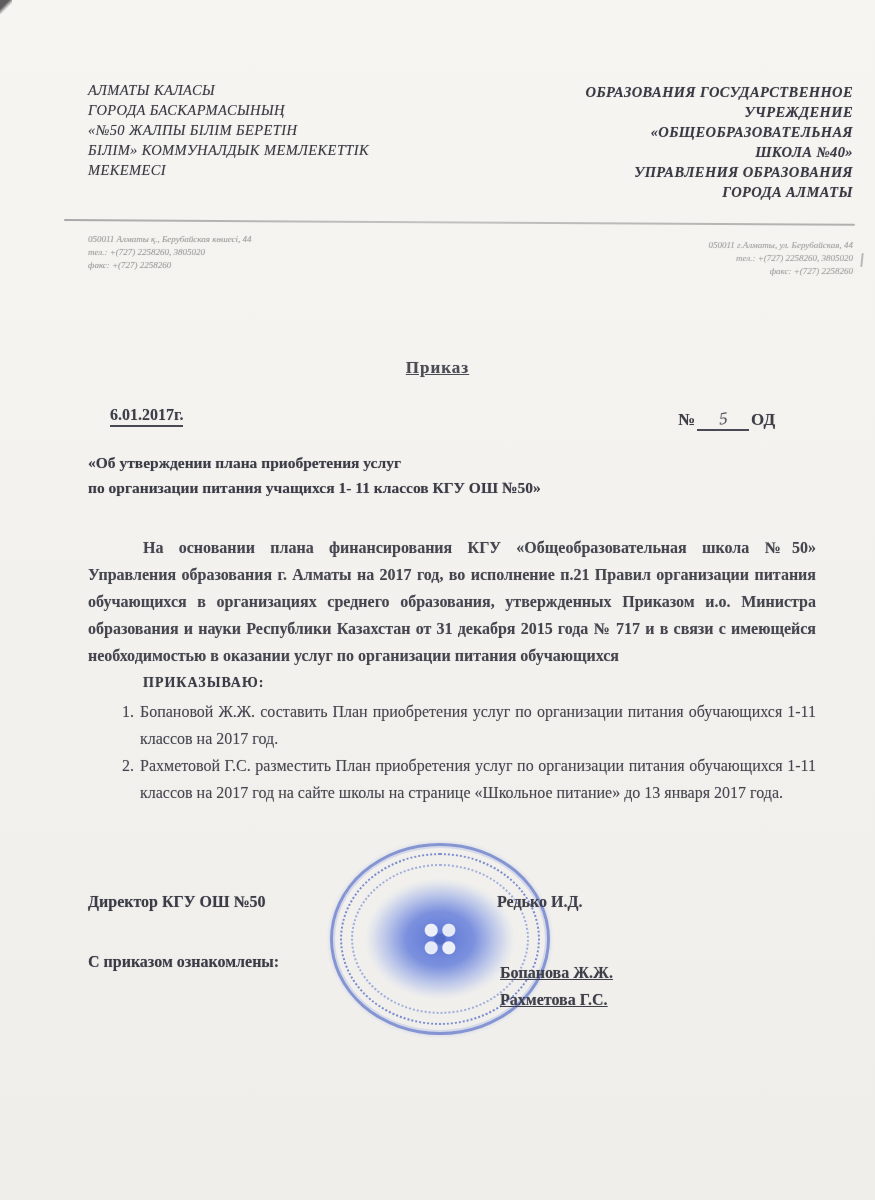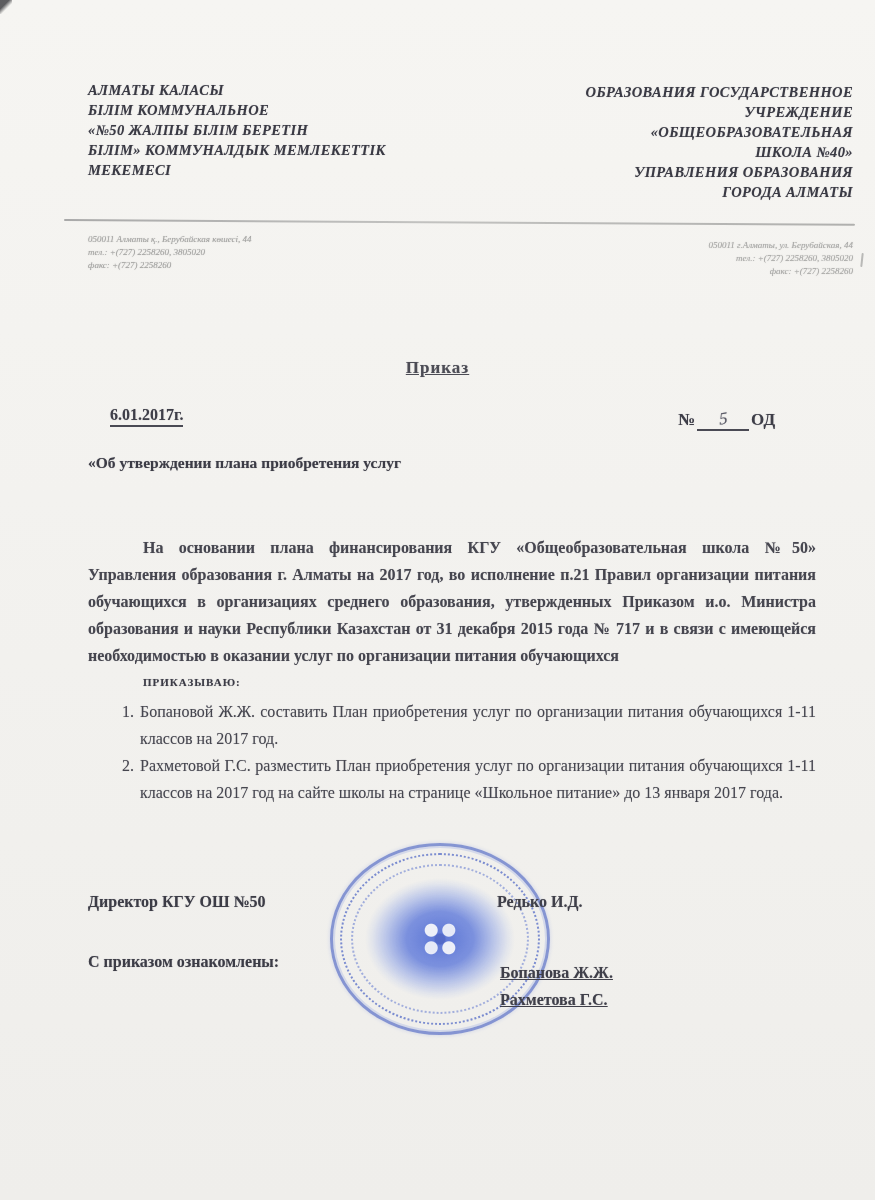--- a/index.html
+++ b/index.html
@@ -13,21 +13,21 @@
     color:#42424b;
   }
   .corner-mark{
     position:absolute;left:0;top:0;width:12px;height:14px;
     background:linear-gradient(135deg,#2a2a2e 35%,transparent 60%);
     opacity:.75;
   }
   
   .org-left{
     position:absolute;left:88px;top:80px;width:380px;
-    font-weight:bold;font-style:italic;
+    font-weight:normal;font-style:italic;
     font-size:14.5px;line-height:20px;letter-spacing:.4px;
     color:#3a3a44;text-shadow:0 0 1px rgba(60,60,75,.35);
   }
   .org-right{
     position:absolute;right:22px;top:82px;width:400px;
     text-align:right;
     font-weight:bold;font-style:italic;
     font-size:14.5px;line-height:20px;letter-spacing:.4px;
     color:#3a3a44;text-shadow:0 0 1px rgba(60,60,75,.35);
   }
@@ -82,21 +82,21 @@
     color:#3c3c46;text-shadow:0 0 1px rgba(60,60,75,.4);
   }
   
   .body-block{
     position:absolute;left:88px;top:534px;width:728px;
     font-size:16px;line-height:27px;color:#46464f;
     text-shadow:0 0 1px rgba(70,70,85,.3);
   }
   .body-block p{margin:0;text-align:justify;text-indent:55px;font-weight:bold;}
   .directive{
-    text-align:center;font-weight:bold;font-size:11px;
+    text-align:center;font-weight:bold;font-size:14px;
     letter-spacing:1px;color:#3c3c46;margin:0;
     text-shadow:0 0 1px rgba(60,60,75,.4);
   }
   ol.order-list{margin:2px 0 0 0;padding-left:50px;}
   ol.order-list li{text-align:justify;padding-left:2px;margin:0;}
   
   .sig-director-label{
     position:absolute;left:88px;top:893px;
     font-weight:bold;font-size:16px;color:#3c3c46;
     text-shadow:0 0 1px rgba(60,60,75,.4);
@@ -153,21 +153,21 @@
 </style>
 </head>
 <body>
 
 <div class="page">
 
   <div class="corner-mark"></div>
 
   <div class="org-left">
     <div>АЛМАТЫ КАЛАСЫ</div>
-    <div>БІЛІМ КОММУНАЛЬНОЕ</div>
+    <div>ГОРОДА БАСКАРМАСЫНЫҢ</div>
     <div>«№50 ЖАЛПЫ БІЛІМ БЕРЕТІН</div>
     <div>БІЛІМ»  КОММУНАЛДЫК МЕМЛЕКЕТТІК</div>
     <div>МЕКЕМЕСІ</div>
   </div>
 
   <div class="org-right">
     <div>ОБРАЗОВАНИЯ ГОСУДАРСТВЕННОЕ</div>
     <div>УЧРЕЖДЕНИЕ</div>
     <div>«ОБЩЕОБРАЗОВАТЕЛЬНАЯ</div>
     <div>ШКОЛА №40»</div>
@@ -192,20 +192,21 @@
   <div class="stray-mark"></div>
 
   <div class="doc-title">Приказ</div>
 
   <div class="date-line">6.01.2017г.</div>
 
   <div class="number-line"><span>№</span><span class="number-blank"><span>5</span></span><span>ОД</span></div>
 
   <div class="subject">
     <div>«Об утверждении плана приобретения услуг</div>
+    <div>по организации питания учащихся 1- 11 классов КГУ ОШ №50»</div>
   </div>
 
   <div class="body-block">
     <p>На основании плана финансирования КГУ «Общеобразовательная школа №50» Управления образования г. Алматы на 2017 год, во исполнение п.21 Правил организации питания обучающихся в организациях среднего образования, утвержденных Приказом и.о. Министра образования и науки Республики Казахстан от 31 декабря 2015 года № 717 и в связи с имеющейся необходимостью  в оказании услуг по организации питания обучающихся</p>
     <p class="directive">ПРИКАЗЫВАЮ:</p>
     <ol class="order-list">
       <li>Бопановой Ж.Ж. составить План приобретения услуг по организации питания обучающихся 1-11  классов на 2017 год.</li>
       <li>Рахметовой Г.С. разместить План приобретения услуг по организации питания обучающихся 1-11 классов на 2017 год на сайте школы на странице «Школьное питание»  до 13 января 2017 года.</li>
     </ol>
   </div>

